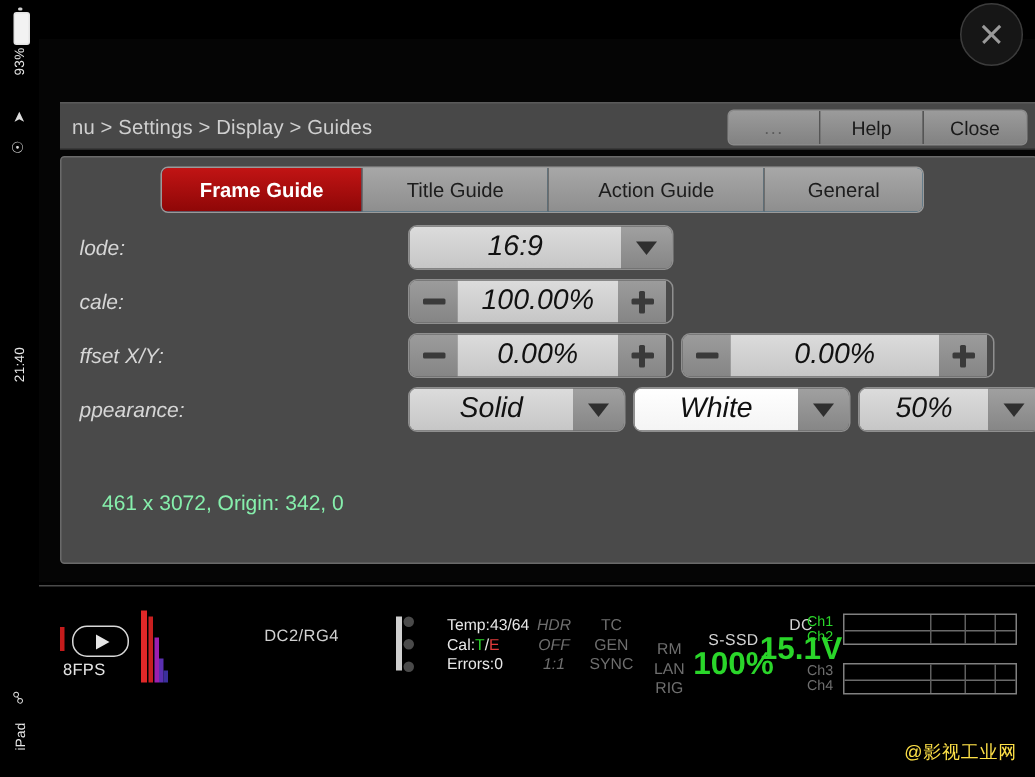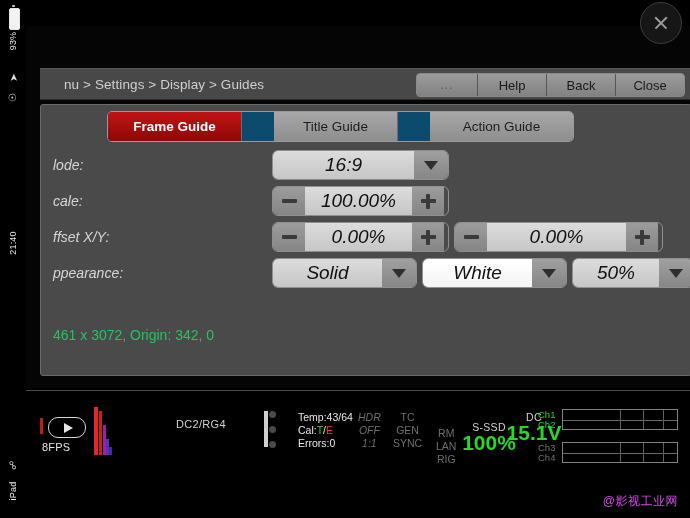--- a/index.html
+++ b/index.html
@@ -92,21 +92,21 @@
     background: #484848;
     border-top: 1px solid #5a5a5a;
     border-bottom: 1px solid #2b2b2b;
     display: flex;
     align-items: center;
     z-index: 10;
   }
   .breadcrumb {
     color: #cfcfcf;
     font-size: 13.5px;
-    padding-left: 24px;
+    padding-left: 8px;
     white-space: nowrap;
     letter-spacing: 0.1px;
   }
   .menubtns {
     position: absolute;
     right: 5px;
     top: 4px;
     display: flex;
     background: #6e6e6e;
     border: 1px solid #8a8a8a;
@@ -148,21 +148,20 @@
   .tabs {
     position: absolute;
     left: 66px;
     top: 6px;
     display: flex;
     height: 29px;
     border: 1px solid #9a9a9a;
     border-radius: 5px;
     overflow: hidden;
     background: #0c4a6e;
-    gap: 32px;
   }
   .tab {
     display: flex;
     align-items: center;
     justify-content: center;
     font-size: 13.5px;
     color: #1d1d1d;
     background: linear-gradient(#a7a7a7, #8e8e8e);
     border-right: 1px solid #6d6d6d;
     cursor: pointer;
@@ -254,23 +253,23 @@
   .minus-bar {
     width: 15px; height: 4px; background: #3a3a3a; border-radius: 1px;
   }
   .plus-h { position: absolute; width: 15px; height: 4px; background: #3a3a3a; border-radius:1px; }
   .plus-v { position: absolute; width: 4px; height: 15px; background: #3a3a3a; border-radius:1px; }
   .plus-wrap { position: relative; width: 15px; height: 15px; display:flex; align-items:center; justify-content:center;}
 
   
   .info-line {
     position: absolute;
-    left: 12px;
+    left: 27px;
     top: 222px;
-    color: #22c55e;
+    color: #86efac;
     font-size: 14px;
     white-space: nowrap;
   }
 
   
   .statusbar {
     position: absolute;
     left: 0;
     top: 390px;
     width: 664px;
@@ -429,21 +428,21 @@
     background: #9a9a9a;
   }
   .x-glyph span:first-child { transform: rotate(45deg); }
   .x-glyph span:last-child  { transform: rotate(-45deg); }
 
   
   .watermark {
     position: absolute;
     right: 12px;
     bottom: 8px;
-    color: #d946ef;
+    color: #fde047;
     font-size: 12px;
     z-index: 70;
     letter-spacing: 0.5px;
   }
 </style>
 </head>
 <body>
 
 <div id="screen">
 
@@ -472,31 +471,31 @@
 
   <div class="app">
 
     <div class="viewfinder"></div>
 
     <div class="menubar">
       <div class="breadcrumb">nu &gt; Settings &gt; Display &gt; Guides</div>
       <div class="menubtns">
         <div class="mbtn dots">...</div>
         <div class="mbtn">Help</div>
-        <div class="mbtn">Back</div>
         <div class="mbtn">Close</div>
       </div>
     </div>
 
     <div class="panel">
 
       <div class="tabs">
         <div class="tab tab-w1 active">Frame Guide</div>
         <div class="tab tab-w3">Title Guide</div>
         <div class="tab tab-w2">Action Guide</div>
+        <div class="tab tab-w4">General</div>
       </div>
 
       <div class="rows">
 
         <div class="row">
           <div class="row-label">lode:</div>
           <div class="ctrl-group" style="left:231px; width:175px;">
             <div class="field" style="width:141px;">16:9</div>
             <div class="drop">
               <span class="caret"></span>

